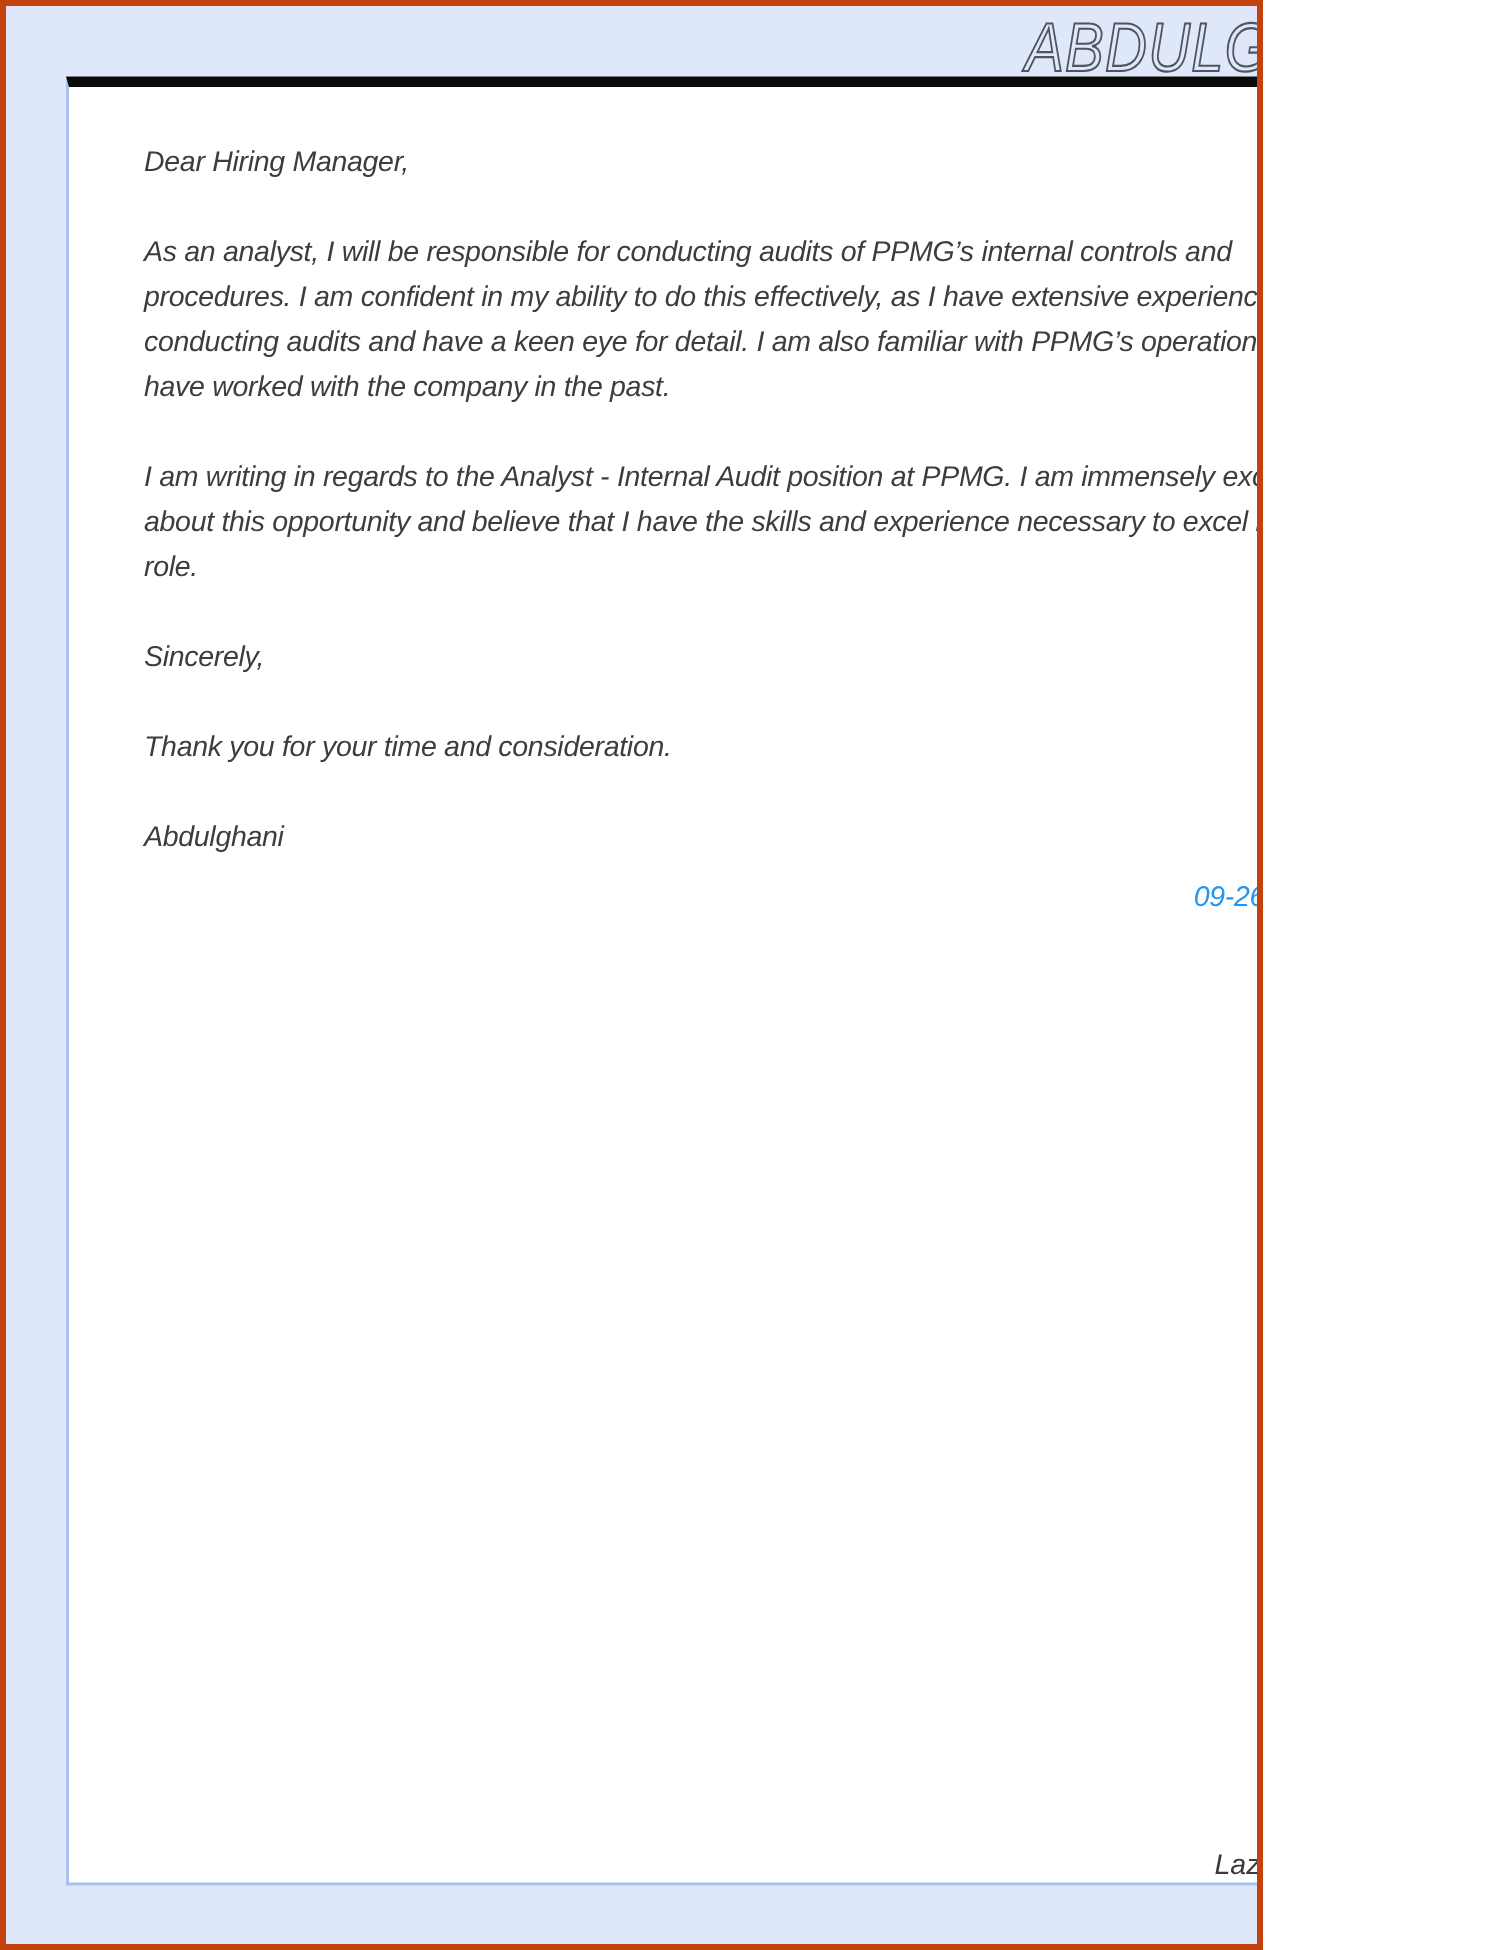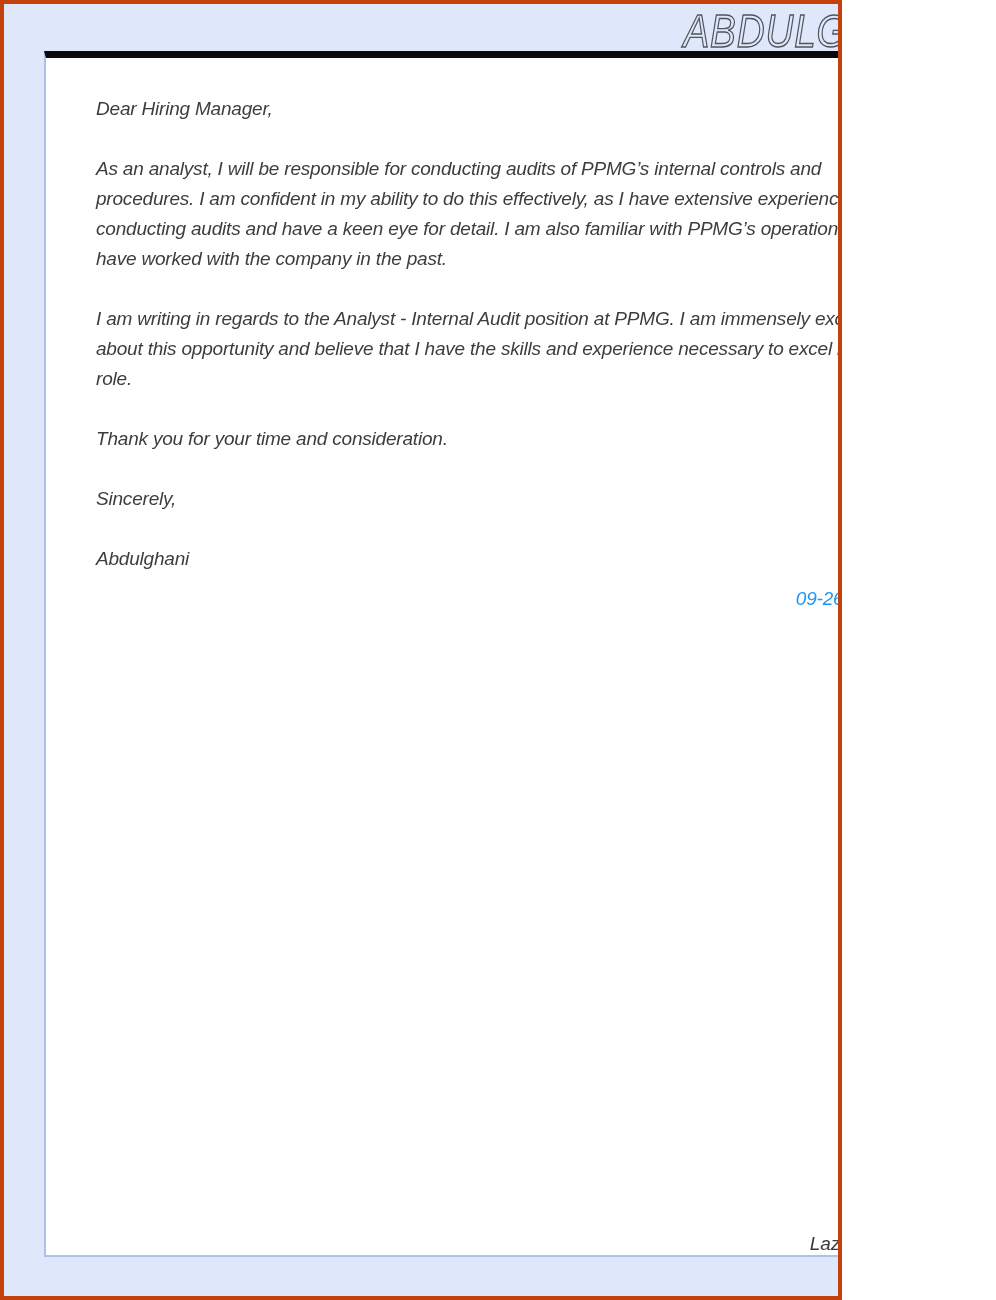--- a/index.html
+++ b/index.html
@@ -100,23 +100,23 @@
 
     <div class="doc-body">
       <p class="para">Dear Hiring Manager,</p>
 
       <p class="para">As an analyst, I will be responsible for conducting audits of PPMG’s internal controls and procedures. I am confident in my ability to do this effectively, as I have extensive experience in conducting audits and have a keen eye for detail. I am also familiar with PPMG’s operations, as I have worked with the company in the past.</p>
 
       <p class="para">I am writing in regards to the Analyst - Internal Audit position at PPMG. I am immensely excited about this opportunity and believe that I have the skills and experience necessary to excel in this role.</p>
 
 
 
+      <p class="para">Sincerely,</p>
+
       <p class="para">Thank you for your time and consideration.</p>
-
-      <p class="para">Sincerely,</p>
 
       <p class="para signature">Abdulghani</p>
 
       <p class="para date">09-26-2023</p>
     </div>
 
     <div class="watermark">Lazyapply.com</div>
   </div>
 
 </div>

